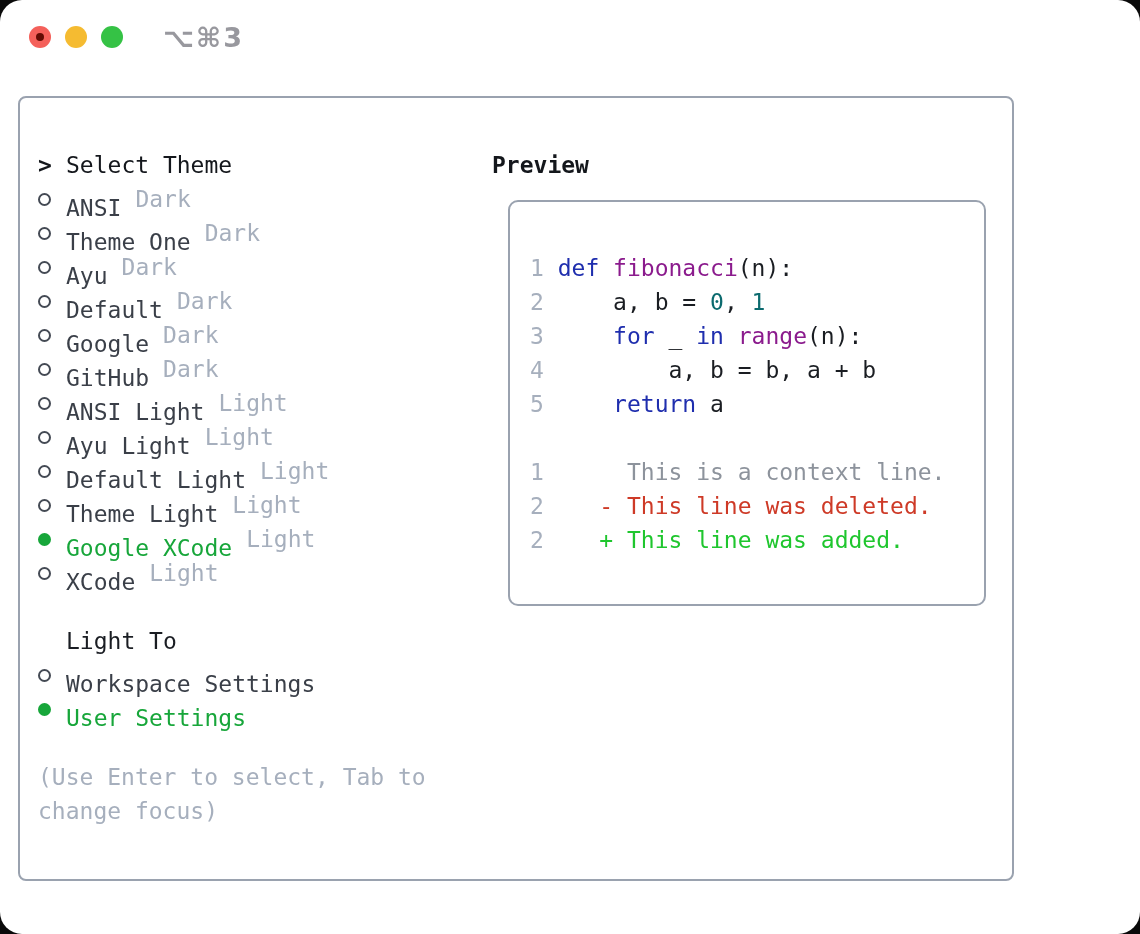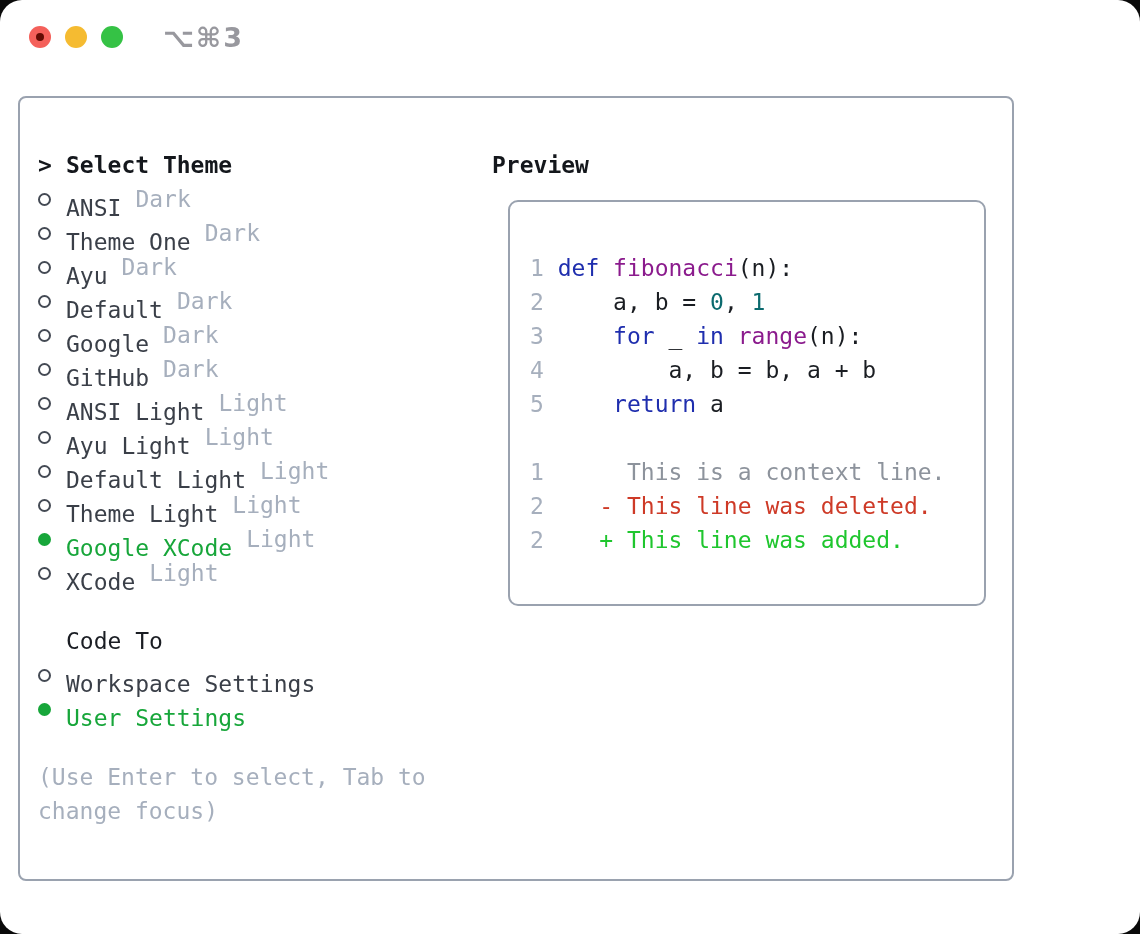--- a/index.html
+++ b/index.html
@@ -29,21 +29,21 @@
     position:absolute;left:18px;top:96px;width:996px;height:785px;
     border:2px solid var(--border);border-radius:8px;box-sizing:border-box;
     background:#fff;
   }
   .left-col{position:absolute;left:18px;top:50px;font-size:23px;}
   .row{height:34px;display:flex;align-items:center;white-space:pre;}
   .marker{width:28px;flex:none;display:flex;align-items:center;}
   .caret{font-weight:bold;color:var(--ink);}
   .dot{width:13px;height:13px;border:2px solid #444a54;border-radius:50%;box-sizing:border-box;}
   .dot.sel{background:var(--green-selected);border-color:var(--green-selected);}
-  .heading{font-weight:bold;color:var(--ink);}
+  .heading{font-weight:normal;color:var(--ink);}
   .t-name{color:var(--name);margin-top:17px;}
   .t-name.sel{color:var(--green-selected);}
   .t-variant{color:var(--muted);margin-left:14px;}
   .apply-label{color:#1a1d23;}
   .spacer{height:34px;}
   .hint{color:var(--muted);}
   
   .preview-title{
     position:absolute;left:472px;top:50px;height:34px;line-height:34px;
     font-size:23px;font-weight:bold;color:var(--ink);text-align:right;
@@ -97,21 +97,21 @@
           <div class="row"><span class="marker"><span class="dot"></span></span><span class="t-name">Default Light</span><span class="t-variant">Light</span></div>
           <div class="row"><span class="marker"><span class="dot"></span></span><span class="t-name">Theme Light</span><span class="t-variant">Light</span></div>
           <div class="row"><span class="marker"><span class="dot sel"></span></span><span class="t-name sel">Google XCode</span><span class="t-variant">Light</span></div>
           <div class="row"><span class="marker"><span class="dot"></span></span><span class="t-name">XCode</span><span class="t-variant">Light</span></div>
         </div>
 
       <div class="spacer"></div>
 
       <div class="row">
         <span class="marker"></span>
-        <span class="apply-label">Code To</span>
+        <span class="apply-label">Light To</span>
       </div>
 
       <div id="apply-list">
           <div class="row"><span class="marker"><span class="dot"></span></span><span class="t-name">Workspace Settings</span></div>
           <div class="row"><span class="marker"><span class="dot sel"></span></span><span class="t-name sel">User Settings</span></div>
         </div>
 
       <div class="spacer"></div>
 
       <div class="row hint">(Use Enter to select, Tab to</div>

